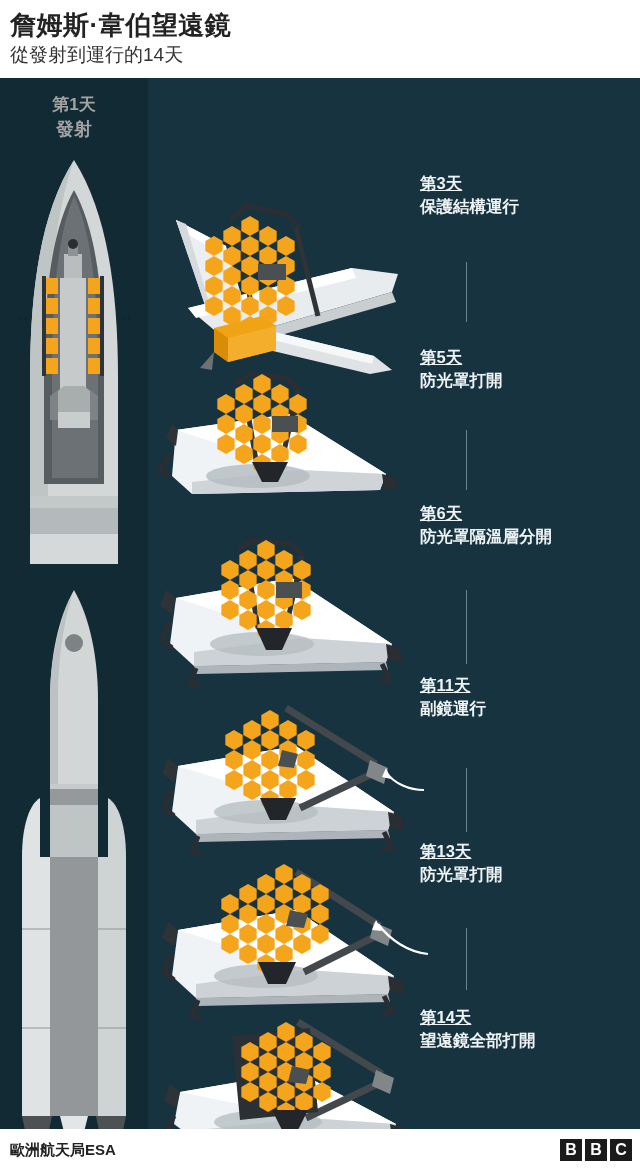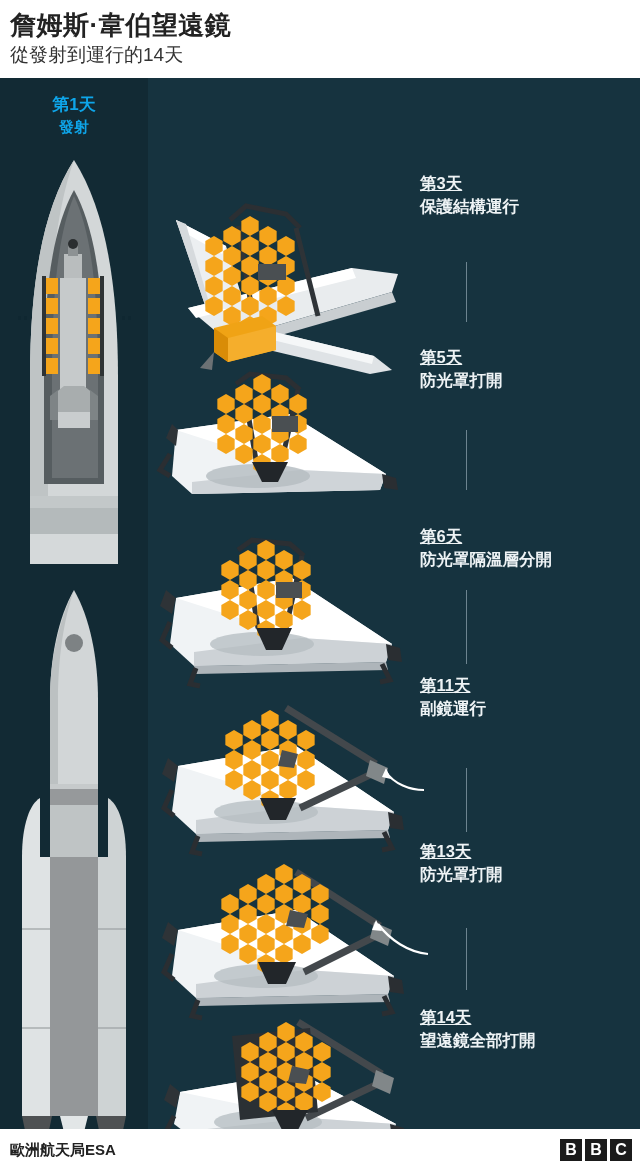--- a/index.html
+++ b/index.html
@@ -14,23 +14,23 @@
 
   
   .header{position:absolute;left:0;top:0;width:640px;height:84px;background:#fff;padding-left:7px;}
   .title{position:absolute;left:10px;top:8px;font-size:26px;font-weight:bold;color:#222;letter-spacing:.5px;white-space:nowrap;}
   .subtitle{position:absolute;left:10px;top:42px;font-size:19px;font-weight:normal;color:#333;white-space:nowrap;}
 
   
   .panel{position:absolute;left:0;top:78px;width:640px;height:1051px;background:#16333f;overflow:hidden;}
   .leftcol{position:absolute;left:0;top:0;width:148px;height:1051px;background:#122a34;}
 
-  .daylabel-left{position:absolute;width:148px;text-align:center;color:#0ea5e9;font-weight:bold;line-height:1.35;}
+  .daylabel-left{position:absolute;width:148px;text-align:center;color:#a3a3a3;font-weight:bold;line-height:1.35;}
   .daylabel-left .d{font-size:17px;}
-  .daylabel-left .t{font-size:15px;}
+  .daylabel-left .t{font-size:18px;}
 
   
   .stage-label{position:absolute;color:#eef3f5;font-weight:bold;line-height:1.45;white-space:nowrap;}
   .stage-label .d{font-size:16.5px;display:block;text-decoration:underline;}
   .stage-label .t{font-size:16.5px;display:block;font-family:Liberation Mono, monospace;}
 
   .divider{position:absolute;width:1px;background:#6d8490;}
 
   
   .footer{position:absolute;left:0;top:1129px;width:640px;height:43px;background:#fff;}
@@ -427,21 +427,21 @@
       <span class="t">保護結構運行</span>
     </div>
     <div class="divider" style="left:466px;top:184px;height:60px;"></div>
 
     <div class="stage-label" style="left:420px;top:268px;">
       <span class="d">第5天</span>
       <span class="t">防光罩打開</span>
     </div>
     <div class="divider" style="left:466px;top:352px;height:60px;"></div>
 
-    <div class="stage-label" style="left:420px;top:447px;">
+    <div class="stage-label" style="left:420px;top:424px;">
       <span class="d">第6天</span>
       <span class="t">防光罩隔溫層分開</span>
     </div>
     <div class="divider" style="left:466px;top:512px;height:74px;"></div>
 
     <div class="stage-label" style="left:420px;top:596px;">
       <span class="d">第11天</span>
       <span class="t">副鏡運行</span>
     </div>
     <div class="divider" style="left:466px;top:690px;height:64px;"></div>

